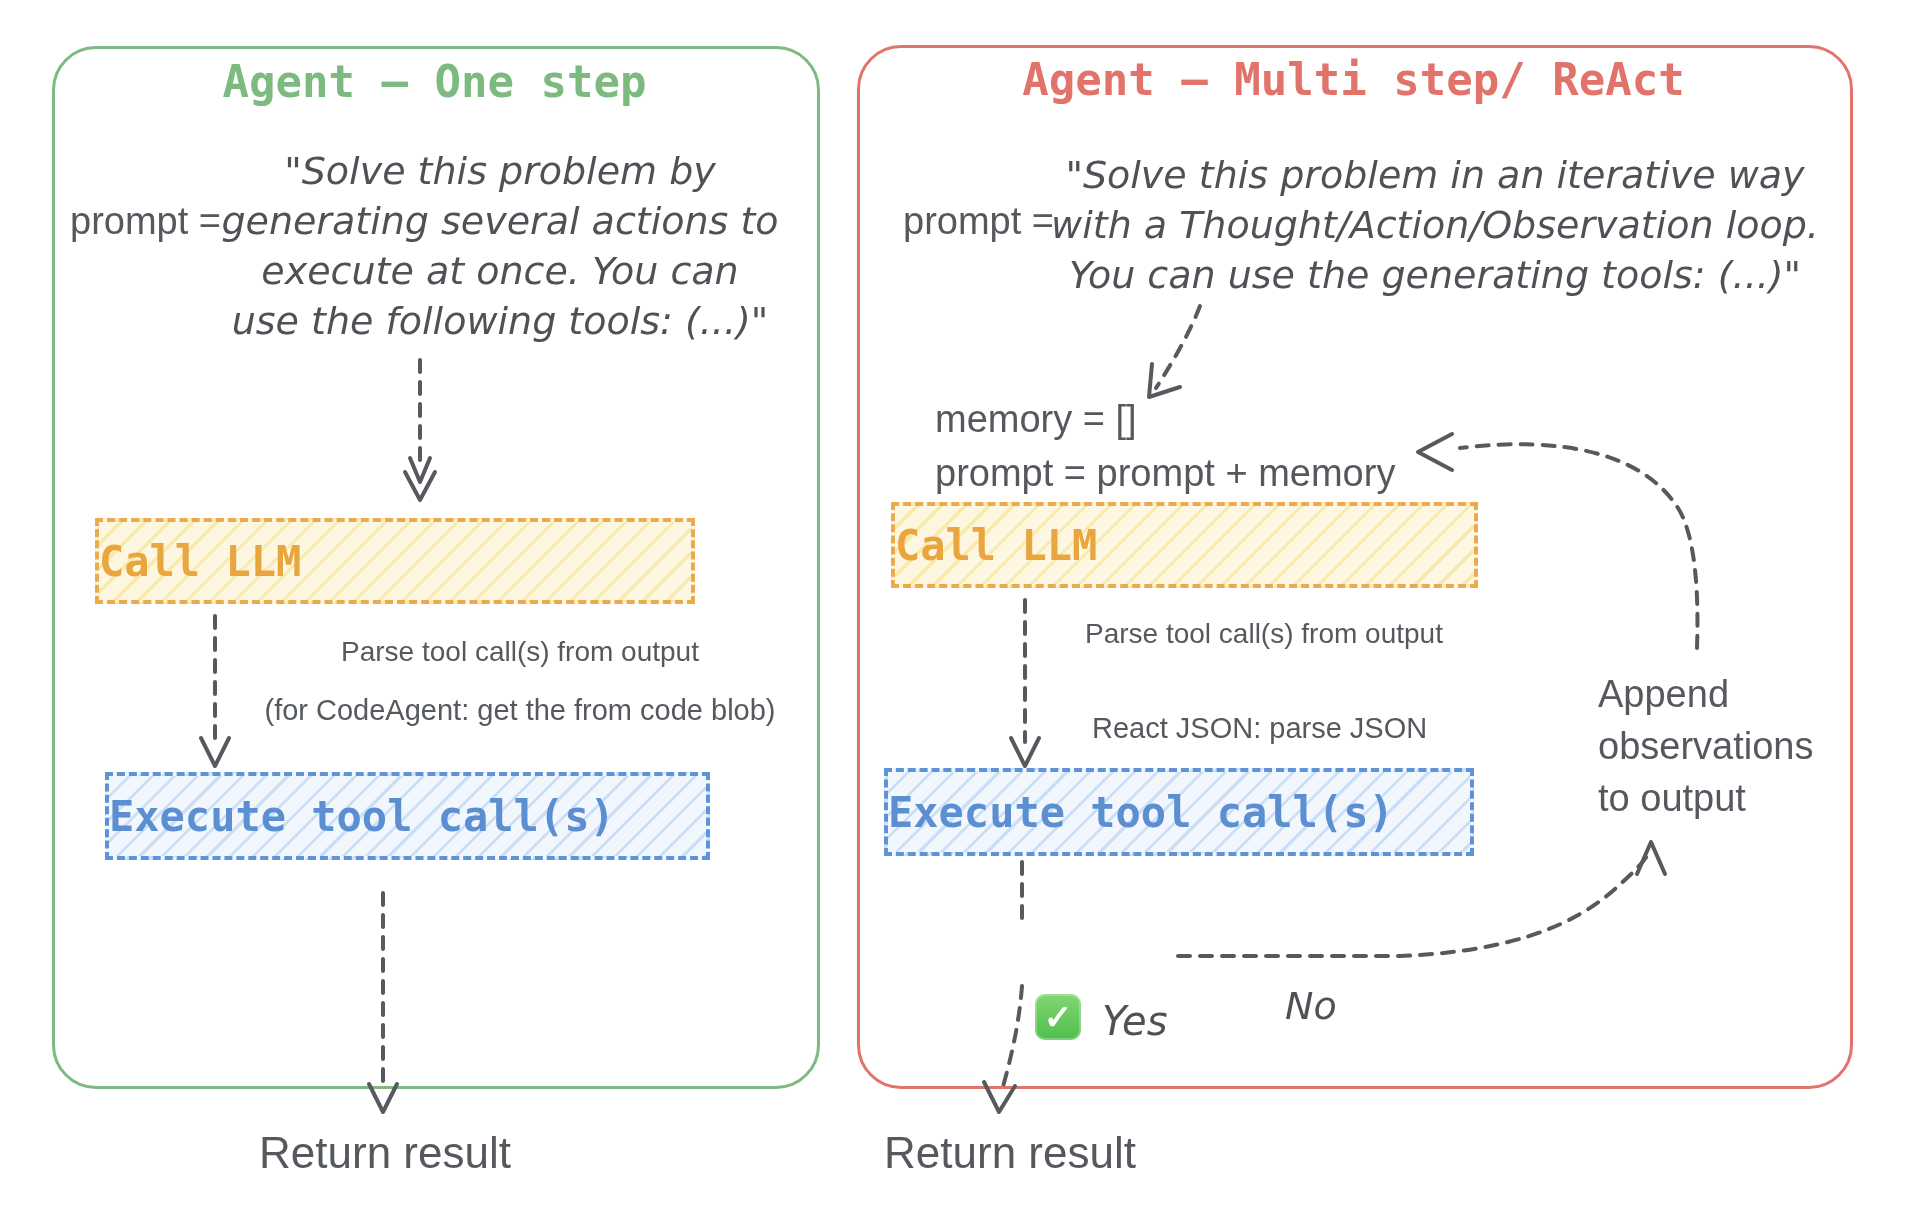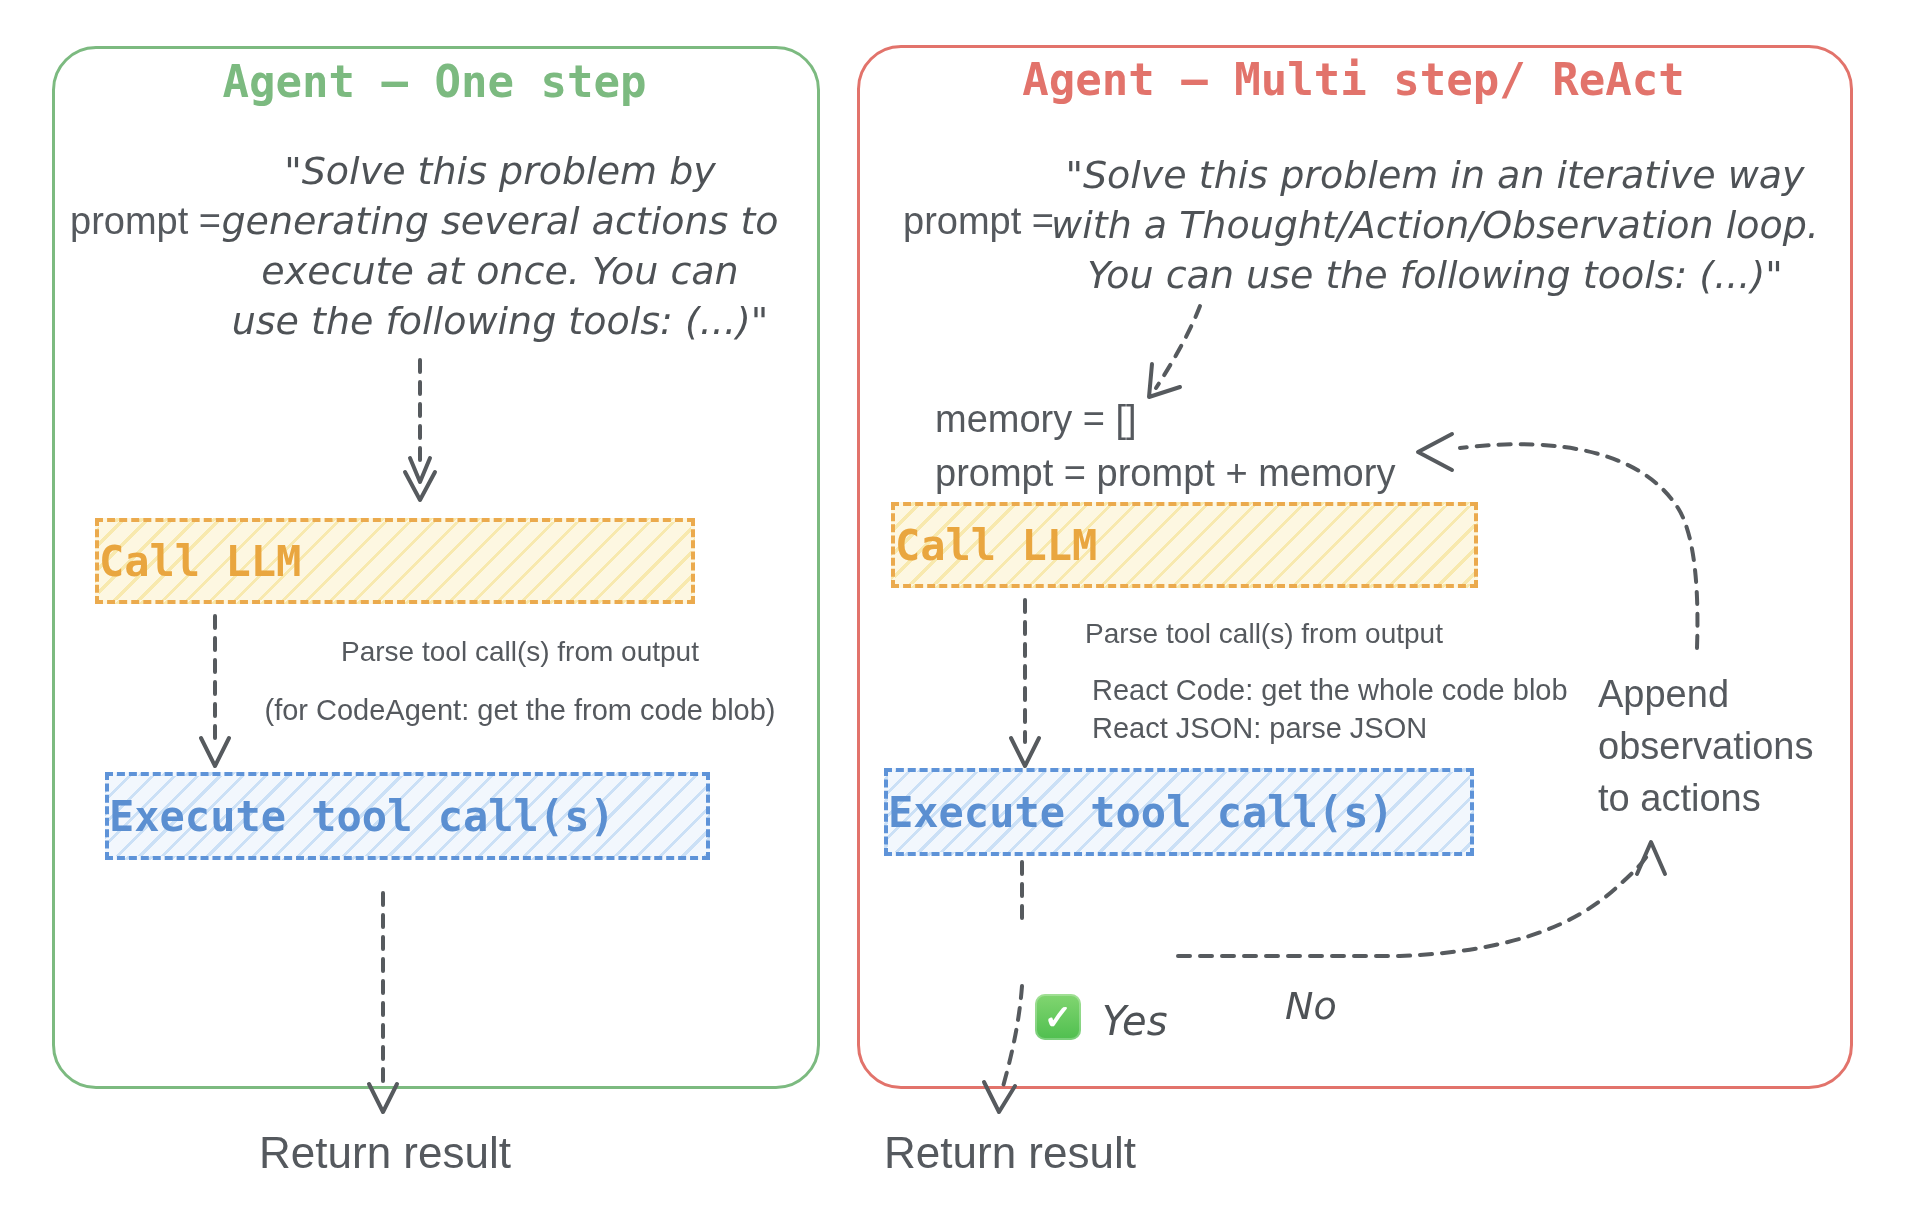--- a/index.html
+++ b/index.html
@@ -76,38 +76,37 @@
   <div class="hatch-box blue" style="left:105px;top:772px;width:597px;height:80px;">
     <span>Execute tool call(s)</span>
   </div>
 
   <div class="return-label" style="left:160px;top:1128px;width:450px;">Return result</div>
 
   <div class="code-label" style="left:903px;top:200px;">prompt =</div>
   <div class="hand-block hand" style="left:1040px;top:150px;width:790px;">
     <div>"Solve this problem in an iterative way</div>
     <div>with a Thought/Action/Observation loop.</div>
-    <div>You can use the following tools: (...)"</div>
+    <div>You can use the generating tools: (...)"</div>
   </div>
 
   <div class="code-label" style="left:935px;top:398px;">memory = []</div>
   <div class="code-label" style="left:935px;top:452px;">prompt = prompt + memory</div>
 
   <div class="hatch-box yellow" style="left:891px;top:502px;width:579px;height:78px;">
     <span>Call LLM</span>
   </div>
 
   <div class="note parse-main" style="left:1085px;top:618px;">Parse tool call(s) from output</div>
-  <div class="note parse-sub" style="left:1092px;top:674px;">React Code: get the whole code blob</div>
   <div class="note parse-sub" style="left:1092px;top:712px;">React JSON: parse JSON</div>
 
   <div class="append-block" style="left:1598px;top:668px;">
     <div>Append</div>
     <div>observations</div>
-    <div>to actions</div>
+    <div>to output</div>
   </div>
 
   <div class="hatch-box blue" style="left:884px;top:768px;width:582px;height:80px;">
     <span>Execute tool call(s)</span>
   </div>
 
   <div class="check-badge" style="left:1035px;top:994px;">
     <span>✓</span>
   </div>
   <div class="hand" style="position:absolute;left:1102px;top:998px;font-size:40px;color:#4e5256;">Yes</div>

